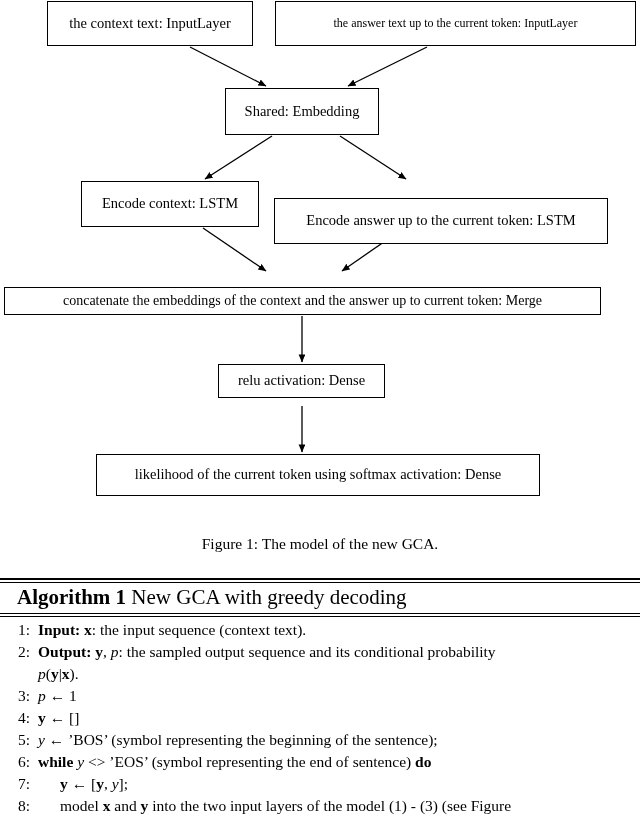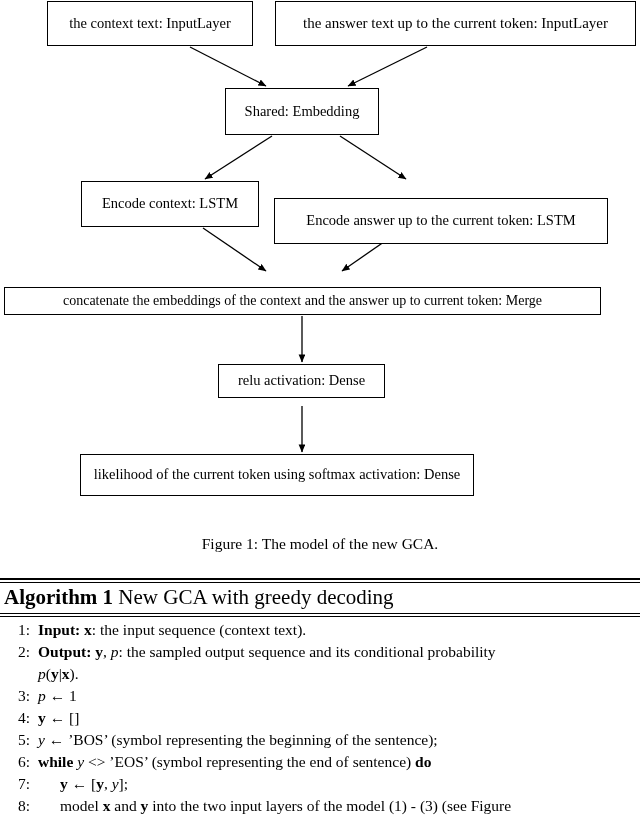--- a/index.html
+++ b/index.html
@@ -40,27 +40,27 @@
     text-align: center;
     line-height: 1.1;
     white-space: nowrap;
   }
   .node-label {
     display: block;
     padding: 0 6px;
   }
 
   #box-context        { left: 47px;  top: 1px;   width: 206px; height: 45px; font-size: 14.5px; font-family: Liberation Serif, serif; }
-  #box-answer         { left: 275px; top: 1px;   width: 361px; height: 45px; font-size: 15px; }
+  #box-answer         { left: 275px; top: 1px;   width: 361px; height: 45px; font-size: 12px; }
   #box-embedding      { left: 225px; top: 88px;  width: 154px; height: 47px; font-size: 14.5px; }
   #box-encode-context { left: 81px;  top: 181px; width: 178px; height: 46px; font-size: 14.5px; }
   #box-encode-answer  { left: 274px; top: 198px; width: 334px; height: 46px; font-size: 14.5px; }
   #box-merge          { left: 4px;   top: 287px; width: 597px; height: 28px; font-size: 14px;   }
   #box-relu           { left: 218px; top: 364px; width: 167px; height: 34px; font-size: 14.5px; }
-  #box-softmax        { left: 80px;  top: 454px; width: 394px; height: 42px; font-size: 14.5px; }
+  #box-softmax        { left: 96px;  top: 454px; width: 444px; height: 42px; font-size: 14.5px; }
 
   #figure-caption {
     position: absolute;
     left: 0;
     top: 535px;
     width: 640px;
     text-align: center;
     font-size: 15.5px;
   }
 
@@ -83,20 +83,21 @@
   }
   .rule-thin {
     height: 1.1px;
     background: #000000;
     width: 100%;
   }
   #algorithm-title {
     font-size: 21px;
     padding: 2px 0 3px 4px;
     white-space: nowrap;
+    margin-left: 13px;
   }
   #algorithm-title .alg-name { font-weight: bold; }
 
   #algorithm-lines {
     padding-top: 2px;
     font-size: 15.5px;
     line-height: 1.42;
   }
   .alg-line {
     display: flex;

